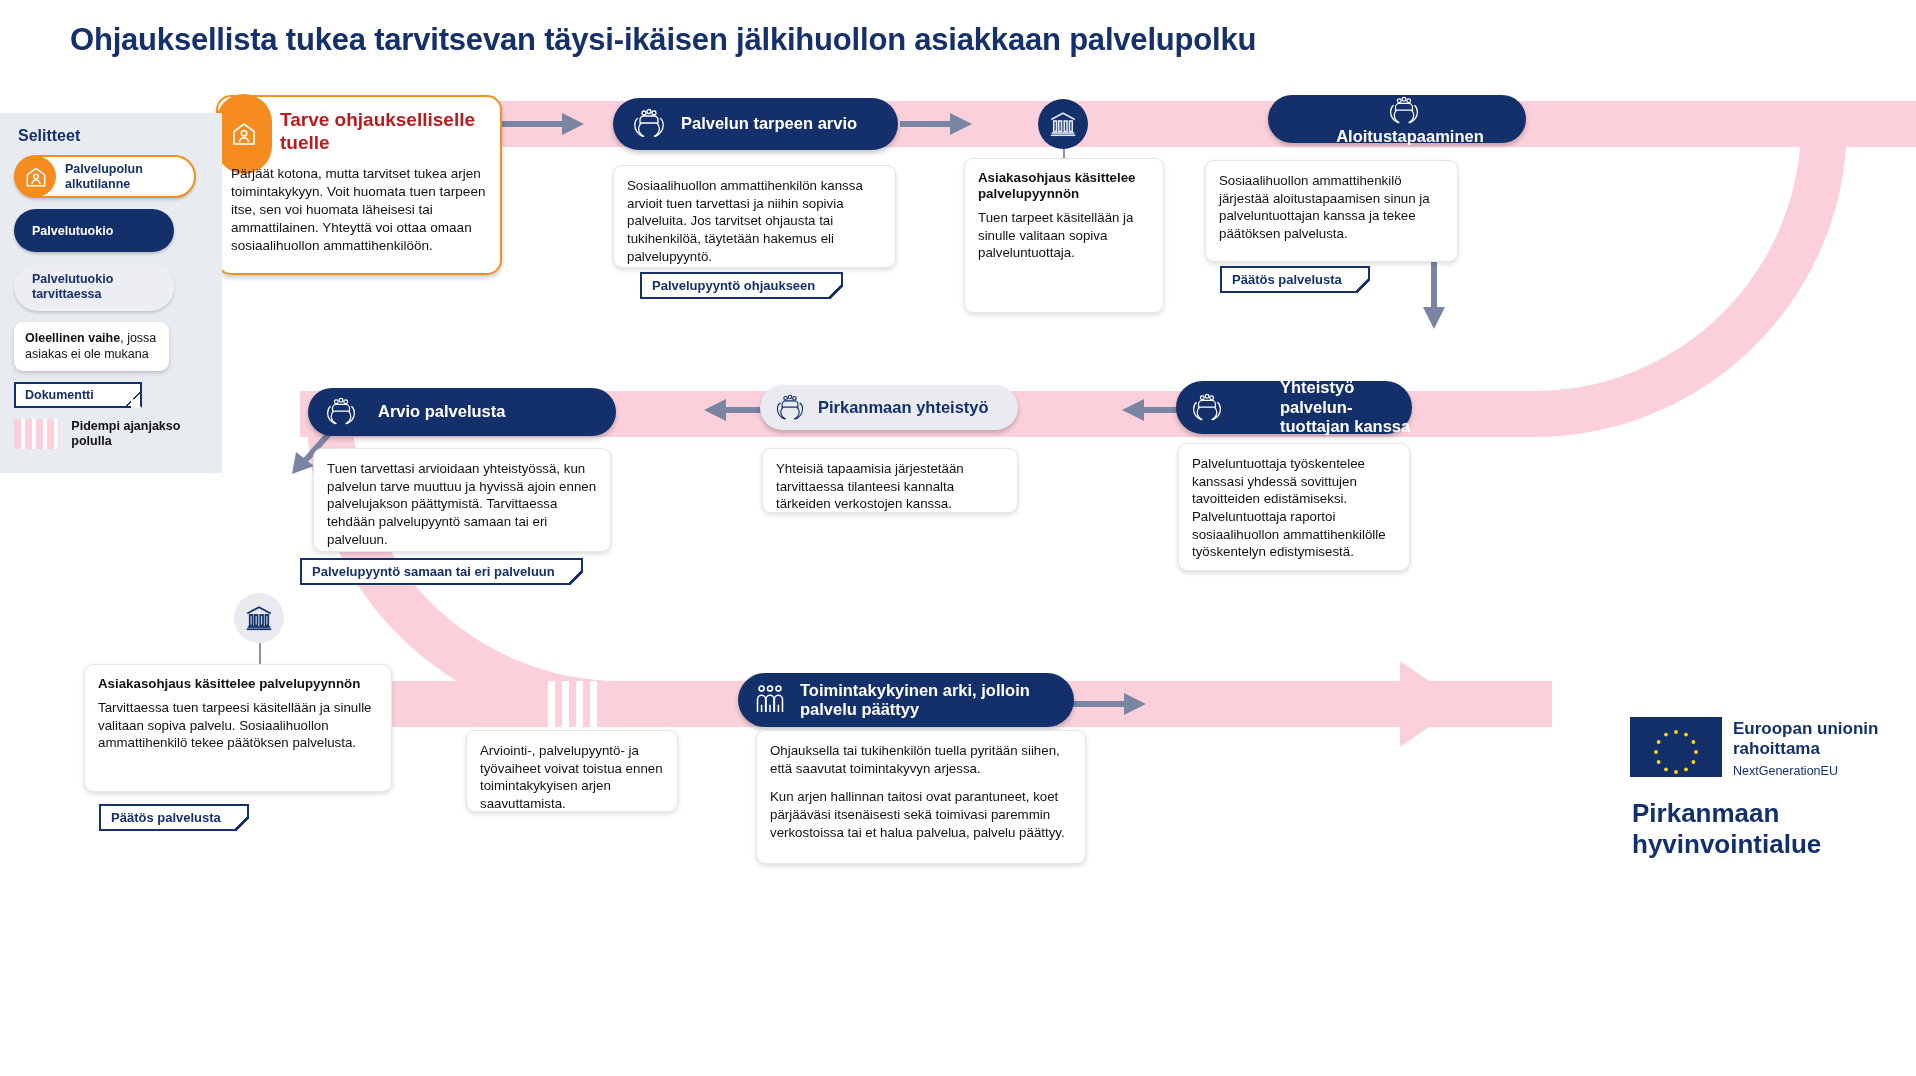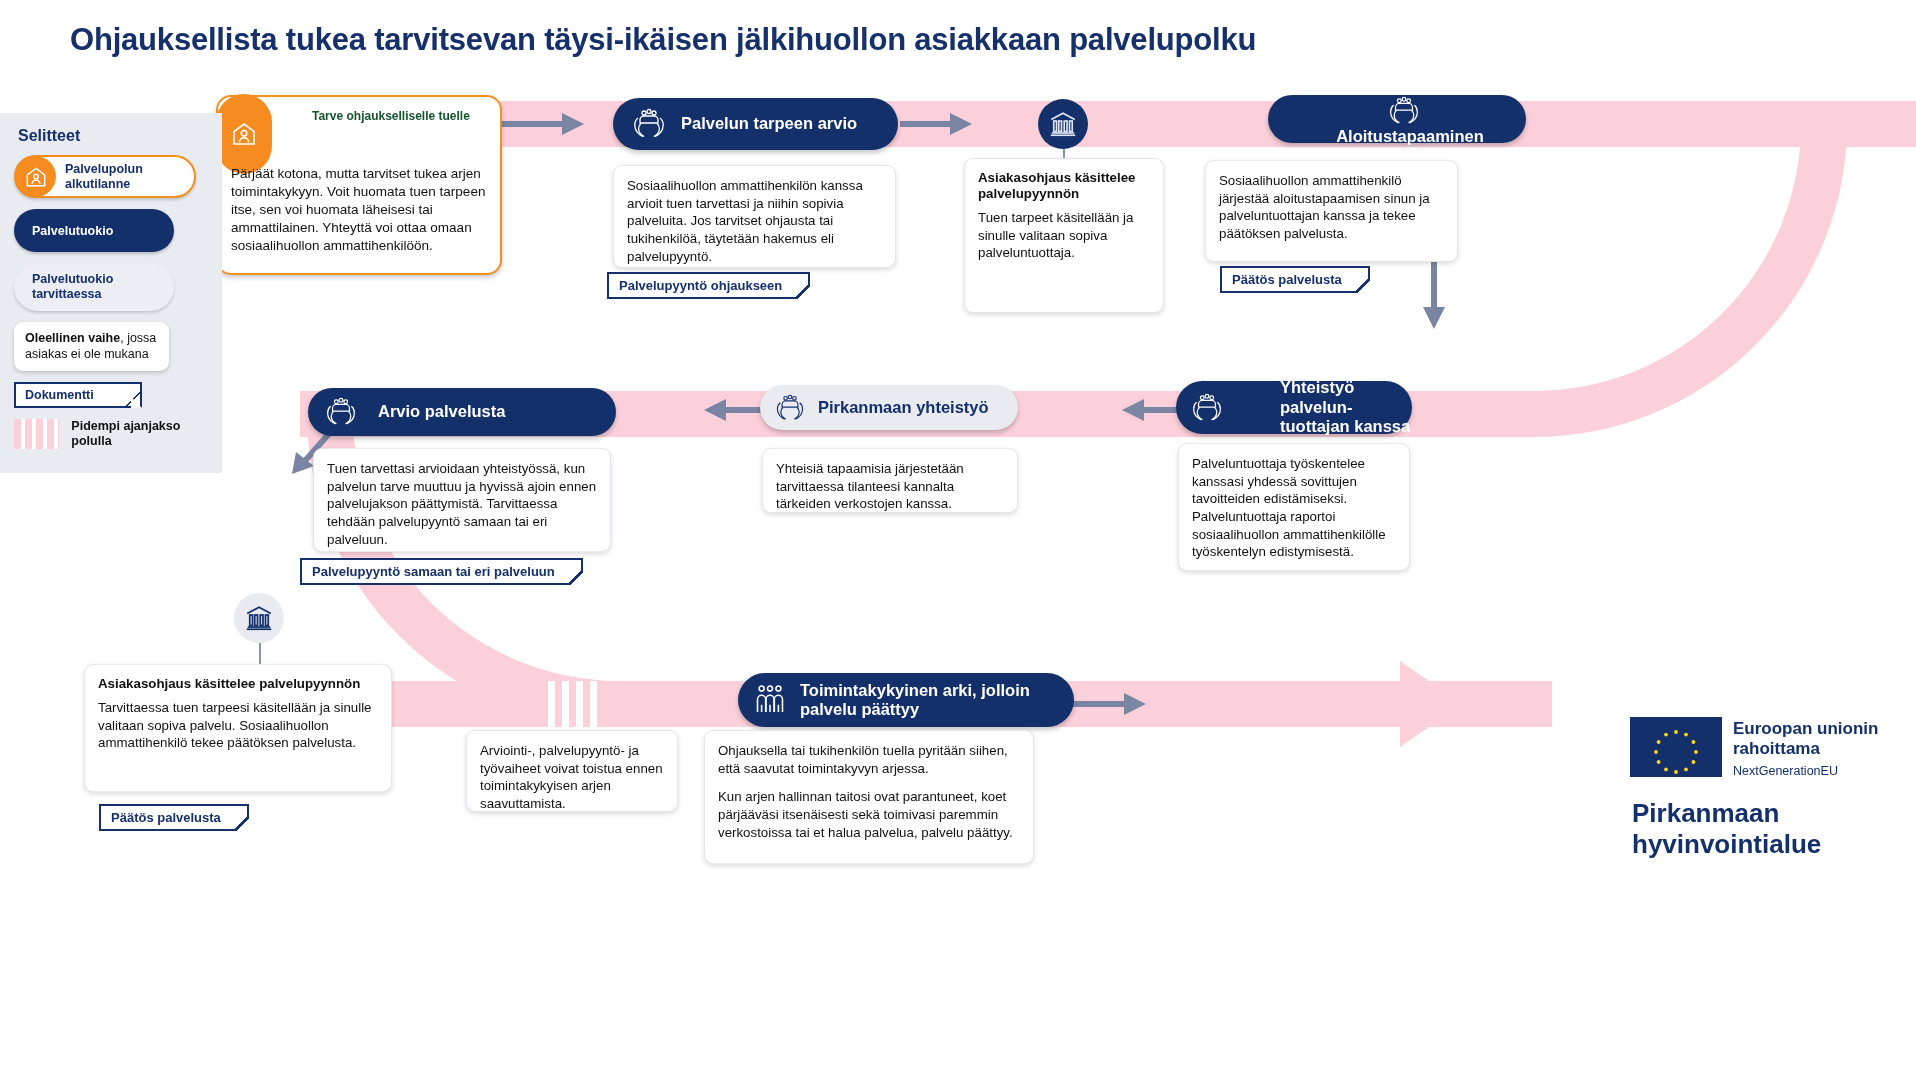--- a/index.html
+++ b/index.html
@@ -117,21 +117,21 @@
   }
   #node-start .orange-circ {
     position: absolute; left: -2px; top: -3px;
     width: 56px; height: 80px;
     background: #f68b1f;
     border-radius: 28px 28px 28px 28px;
     display:flex;align-items:center;justify-content:center;
   }
   #node-start .st-title {
     position: absolute; left: 62px; top: 12px; width: 200px;
-    font-size: 12px; font-weight: bold; color: #14532d; line-height: 1.2; margin-left: 32px;
+    font-size: 19px; font-weight: bold; color: #b91c1c; line-height: 1.2;
   }
   #node-start .st-body {
     position: absolute; left: 13px; top: 68px; width: 260px;
     font-size: 13.5px; color: #111; line-height: 1.33;
   }
 
   
   .card {
     position: absolute; z-index: 3;
     background: #ffffff; border: 1px solid #e3e6ec; border-radius: 9px;
@@ -289,21 +289,21 @@
         <path d="M29 11c2 1.5 3.2 4 3.2 7 0 5-3.6 9.4-8.2 11.6"></path>
         <path d="M10 16.5c-1.6 1.2-2.4 3-2.4 5 0 3.4 2.4 6.4 5.6 8"></path>
         <path d="M26 16.5c1.6 1.2 2.4 3 2.4 5 0 3.4-2.4 6.4-5.6 8"></path>
       </svg>
     </div>
     <div class="p-label" style="margin-left:14px;">Palvelun tarpeen arvio</div>
   </div>
   <div class="card" style="left:613px; top:165px; width:283px; height:103px;">
     <span>Sosiaalihuollon ammattihenkilön kanssa arvioit tuen tarvettasi ja niihin sopivia palveluita. Jos tarvitset ohjausta tai tukihenkilöä, täytetään hakemus eli palvelupyyntö.</span>
   </div>
-  <div class="doc" style="left:607px; top:272px;">
+  <div class="doc" style="left:640px; top:272px;">
     <span>Palvelupyyntö ohjaukseen</span>
   </div>
 
   <div class="inst on-ribbon" style="left:1038px; top:99px;">
     <svg width="30" height="30" viewBox="0 0 24 24" fill="none" stroke="#dfe5f2" stroke-width="1.3">
       <path d="M2.6 8.4 L12 3.4 L21.4 8.4"></path>
       <rect x="4.6" y="9.6" width="2.2" height="8.4"></rect>
       <rect x="8.6" y="9.6" width="2.2" height="8.4"></rect>
       <rect x="13" y="9.6" width="2.2" height="8.4"></rect>
       <rect x="17.2" y="9.6" width="2.2" height="8.4"></rect>
@@ -432,21 +432,21 @@
         <path d="M4.6 25 V14.5 a3.4 3.4 0 0 1 6.8 0 V25"></path>
         <path d="M11.6 25 V14.5 a3.4 3.4 0 0 1 6.8 0 V25"></path>
         <path d="M18.6 25 V14.5 a3.4 3.4 0 0 1 6.8 0 V25"></path>
         <path d="M8 19 V25"></path>
           <path d="M15 19 V25"></path>
           <path d="M22 19 V25"></path>
       </svg>
     </div>
     <div class="p-label" style="margin-left:12px;">Toimintakykyinen arki, jolloin palvelu päättyy</div>
   </div>
-  <div class="card" style="left:704px; top:730px; width:330px; height:134px;">
+  <div class="card" style="left:756px; top:730px; width:330px; height:134px;">
     <p>Ohjauksella tai tukihenkilön tuella pyritään siihen, että saavutat toimintakyvyn arjessa.</p>
     <p>Kun arjen hallinnan taitosi ovat parantuneet, koet pärjääväsi itsenäisesti sekä toimivasi paremmin verkostoissa tai et halua palvelua, palvelu päättyy.</p>
   </div>
 
   <div style="position:absolute; left:1630px; top:717px; z-index:4;">
     <div style="display:flex; align-items:flex-start;">
       <div style="width:92px;height:60px;background:#14306b;position:relative;flex:0 0 92px;">
         <svg width="92" height="60" viewBox="0 0 92 60">
           <g fill="#ffd617">
             <circle cx="46" cy="15" r="1.9"></circle>

